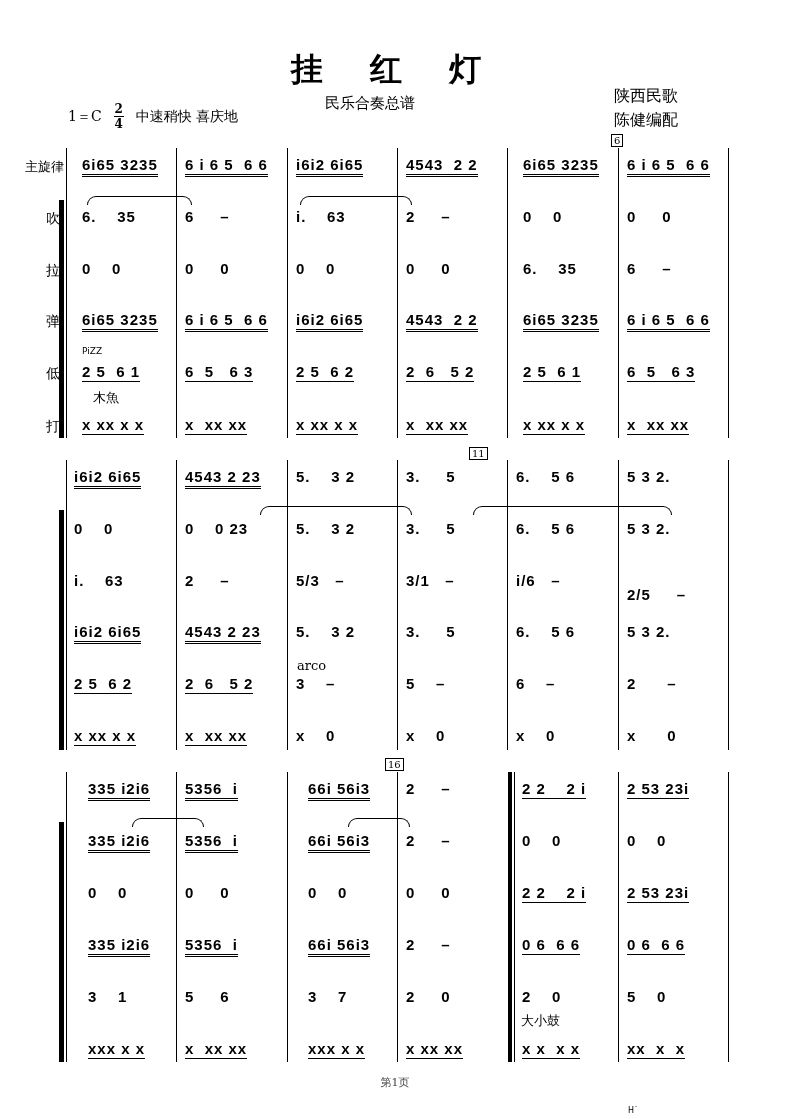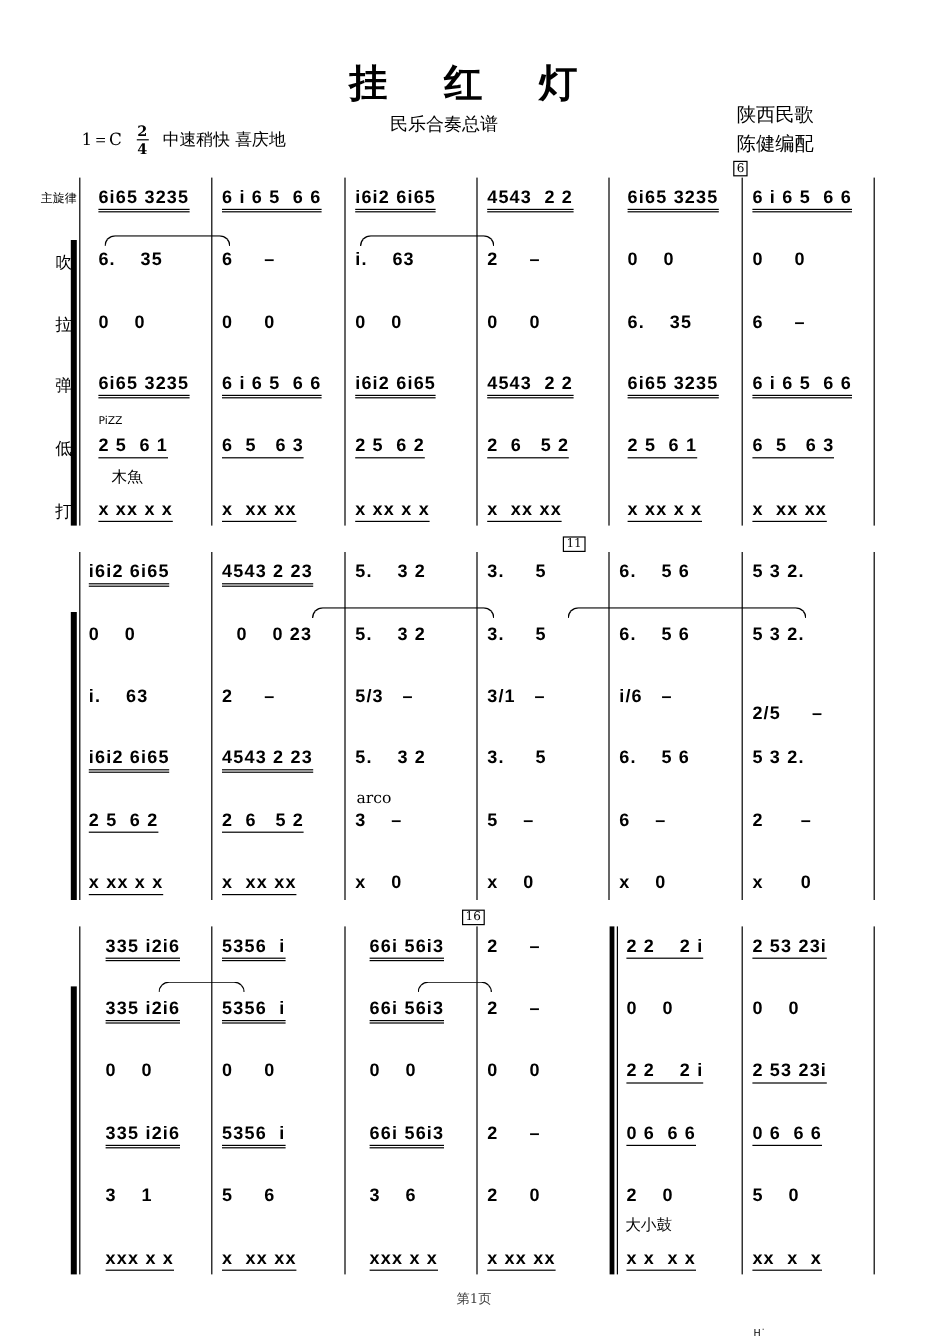--- a/index.html
+++ b/index.html
@@ -6,21 +6,21 @@
   body{width:790px;height:1119px;position:relative;overflow:hidden;font-family:"DejaVu Sans",sans-serif;color:#000;}
   .abs{position:absolute;}
   .title{left:0;width:790px;top:48px;text-align:center;font-family:"DejaVu Serif",serif;font-size:32px;font-weight:bold;letter-spacing:18px;}
   .subtitle{left:325px;top:94px;font-family:"DejaVu Serif",serif;font-size:15px;}
   .keysig{left:68px;top:103px;font-family:"DejaVu Serif",serif;font-size:14px;display:flex;align-items:center;gap:12px;}
   .frac{display:inline-flex;flex-direction:column;align-items:center;font-weight:bold;font-size:12px;line-height:12px;}
   .frac .bar{width:10px;border-top:1px solid #000;margin:1px 0;}
   .origin{left:614px;top:84px;font-family:"DejaVu Serif",serif;font-size:16px;line-height:24px;}
   .rehearsal{border:1px solid #000;font-family:"DejaVu Serif",serif;font-size:10px;line-height:11px;padding:0 2px;background:#fff;}
   .label{font-family:"DejaVu Serif",serif;font-size:14px;text-align:right;width:60px;}
-  .label.main{font-size:10px;}
+  .label.main{font-size:13px;}
   .barline{position:absolute;width:1px;background:#000;}
   .bracket{position:absolute;width:5px;background:#000;}
   .note{position:absolute;font-family:"Liberation Sans",sans-serif;font-weight:bold;font-size:15px;white-space:pre;line-height:18px;letter-spacing:1px;}
   .note.u1{border-bottom:1px solid #000;}
   .note.u2{border-bottom:3px double #000;}
   .small{position:absolute;font-size:9px;font-family:"DejaVu Sans",sans-serif;}
   .annot{position:absolute;font-family:"DejaVu Serif",serif;font-size:13px;}
   .slur{position:absolute;border:1px solid #000;border-bottom:none;border-radius:10px 10px 0 0;height:8px;}
   .footer{left:0;width:790px;top:1075px;text-align:center;font-family:"DejaVu Serif",serif;font-size:11px;color:#444;}
   .repeat{position:absolute;width:4px;background:#000;}
@@ -125,21 +125,21 @@
   <div class="slur" style="left:473px;top:506px;width:197px"></div>
 
   <div class="note u2" style="left:74px;top:468px">i6i2 6i65</div>
   <div class="note u2" style="left:185px;top:468px">4543 2 23</div>
   <div class="note" style="left:296px;top:468px">5.    3 2</div>
   <div class="note" style="left:406px;top:468px">3.     5</div>
   <div class="note" style="left:516px;top:468px">6.    5 6</div>
   <div class="note" style="left:627px;top:468px">5 3 2.</div>
 
   <div class="note" style="left:74px;top:520px">0    0</div>
-  <div class="note" style="left:197px;top:520px">0    0 23</div>
+  <div class="note" style="left:185px;top:520px">0    0 23</div>
   <div class="note" style="left:296px;top:520px">5.    3 2</div>
   <div class="note" style="left:406px;top:520px">3.     5</div>
   <div class="note" style="left:516px;top:520px">6.    5 6</div>
   <div class="note" style="left:627px;top:520px">5 3 2.</div>
 
   <div class="note" style="left:74px;top:572px">i.    63</div>
   <div class="note" style="left:185px;top:572px">2     –</div>
   <div class="note" style="left:296px;top:572px">5/3   –</div>
   <div class="note" style="left:406px;top:572px">3/1   –</div>
   <div class="note" style="left:516px;top:572px">i/6   –</div>
@@ -206,21 +206,21 @@
 
   <div class="note u2" style="left:88px;top:936px">335 i2i6</div>
   <div class="note u2" style="left:185px;top:936px">5356  i</div>
   <div class="note u2" style="left:308px;top:936px">66i 56i3</div>
   <div class="note" style="left:406px;top:936px">2     –</div>
   <div class="note u1" style="left:522px;top:936px">0 6  6 6</div>
   <div class="note u1" style="left:627px;top:936px">0 6  6 6</div>
 
   <div class="note" style="left:88px;top:988px">3    1</div>
   <div class="note" style="left:185px;top:988px">5     6</div>
-  <div class="note" style="left:308px;top:988px">3    6</div>
+  <div class="note" style="left:308px;top:988px">3    7</div>
   <div class="note" style="left:406px;top:988px">2     0</div>
   <div class="note" style="left:522px;top:988px">2    0</div>
   <div class="note" style="left:627px;top:988px">5    0</div>
   <div class="annot" style="left:521px;top:1012px">大小鼓</div>
 
   <div class="note u1" style="left:88px;top:1040px">xxx x x</div>
   <div class="note u1" style="left:185px;top:1040px">x  xx xx</div>
   <div class="note u1" style="left:308px;top:1040px">xxx x x</div>
   <div class="note u1" style="left:406px;top:1040px">x xx xx</div>
   <div class="note u1" style="left:522px;top:1040px">x x  x x</div>

